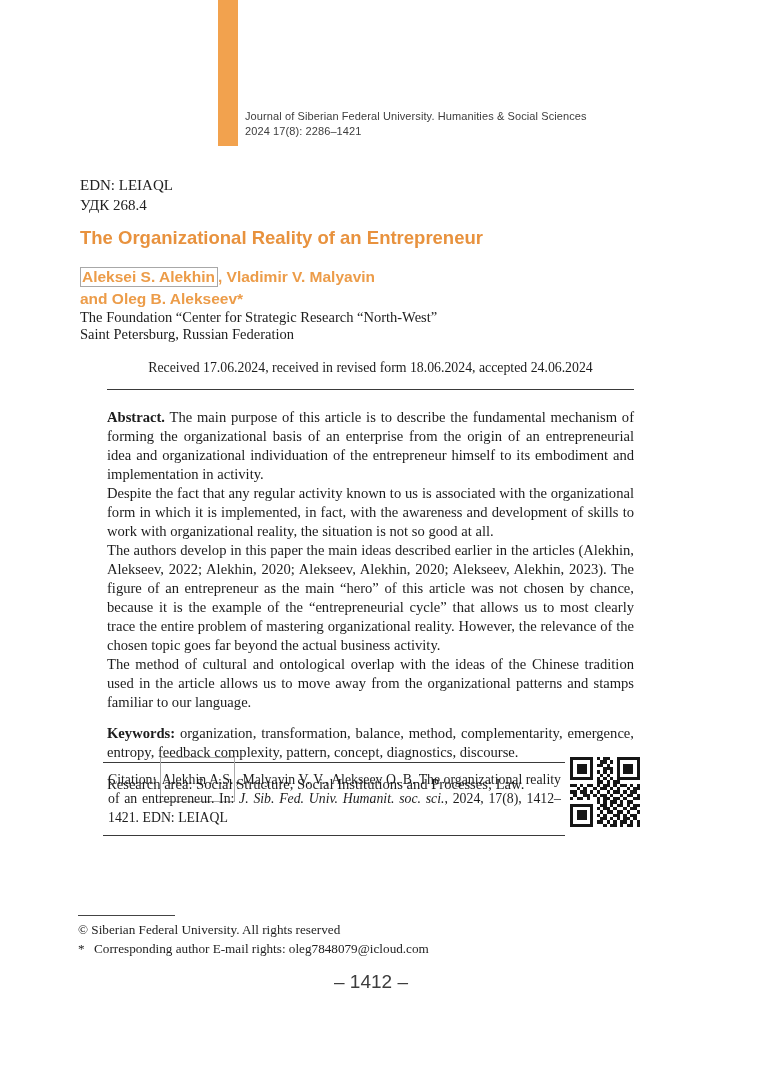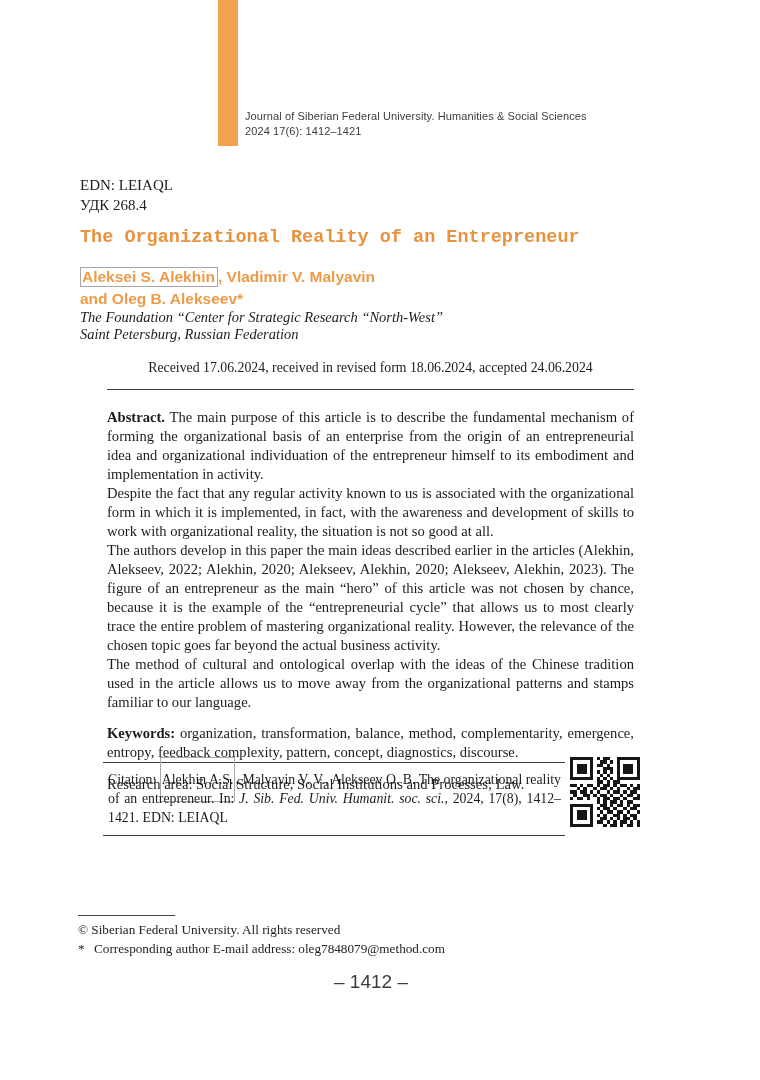--- a/index.html
+++ b/index.html
@@ -31,21 +31,21 @@
   .meta-block {
     position: absolute;
     left: 80px; top: 176px;
     font-size: 15px;
     line-height: 19.5px;
     color: #222;
   }
   .article-title {
     position: absolute;
     left: 80px; top: 227px;
-    font-family: Liberation Mono, monospace;
+    font-family: Liberation Sans, sans-serif;
     font-weight: bold;
     font-size: 18.5px;
     color: #E8923E;
   }
   .authors {
     position: absolute;
     left: 80px; top: 266px;
     font-family: "Liberation Sans", sans-serif;
     font-weight: bold;
     font-size: 15.5px;
@@ -54,21 +54,20 @@
   }
   .annot-box {
     border: 1px solid #a8a8a8;
     padding: 0 2px 1px 1px;
     text-decoration: none;
     color: inherit;
   }
   .affiliation {
     position: absolute;
     left: 80px; top: 309px;
-    font-style: italic;
     font-size: 14.5px;
     line-height: 17px;
     color: #1c1c1c;
   }
   .received {
     position: absolute;
     left: 107px; top: 360px;
     width: 527px;
     text-align: center;
     font-size: 13.8px;
@@ -134,21 +133,21 @@
 </style>
 </head>
 <body>
 
 <div class="page">
 
   <div class="accent-bar" style="background: rgb(242, 162, 78);"></div>
 
   <div class="journal-header">
     <div>Journal of Siberian Federal University.  Humanities &amp; Social Sciences</div>
-    <div>2024 17(6): 1412–1421</div>
+    <div>2024 17(8): 2286–1421</div>
   </div>
 
   <div class="meta-block">
     <div>EDN: LEIAQL</div>
     <div>УДК 268.4</div>
   </div>
 
   <h1 class="article-title" style="color: rgb(232, 146, 62);">The Organizational Reality of an Entrepreneur</h1>
 
   <div class="authors">
@@ -176,18 +175,18 @@
 
   <div class="qr">
       <svg viewBox="0 0 21 21" shape-rendering="crispEdges">
         <path d="M0 0h1v1h-1zM1 0h1v1h-1zM2 0h1v1h-1zM3 0h1v1h-1zM4 0h1v1h-1zM5 0h1v1h-1zM6 0h1v1h-1zM8 0h1v1h-1zM10 0h1v1h-1zM11 0h1v1h-1zM14 0h1v1h-1zM15 0h1v1h-1zM16 0h1v1h-1zM17 0h1v1h-1zM18 0h1v1h-1zM19 0h1v1h-1zM20 0h1v1h-1zM0 1h1v1h-1zM6 1h1v1h-1zM9 1h1v1h-1zM10 1h1v1h-1zM12 1h1v1h-1zM14 1h1v1h-1zM20 1h1v1h-1zM0 2h1v1h-1zM2 2h1v1h-1zM3 2h1v1h-1zM4 2h1v1h-1zM6 2h1v1h-1zM8 2h1v1h-1zM9 2h1v1h-1zM11 2h1v1h-1zM14 2h1v1h-1zM16 2h1v1h-1zM17 2h1v1h-1zM18 2h1v1h-1zM20 2h1v1h-1zM0 3h1v1h-1zM2 3h1v1h-1zM3 3h1v1h-1zM4 3h1v1h-1zM6 3h1v1h-1zM10 3h1v1h-1zM11 3h1v1h-1zM12 3h1v1h-1zM14 3h1v1h-1zM16 3h1v1h-1zM17 3h1v1h-1zM18 3h1v1h-1zM20 3h1v1h-1zM0 4h1v1h-1zM2 4h1v1h-1zM3 4h1v1h-1zM4 4h1v1h-1zM6 4h1v1h-1zM8 4h1v1h-1zM10 4h1v1h-1zM12 4h1v1h-1zM14 4h1v1h-1zM16 4h1v1h-1zM17 4h1v1h-1zM18 4h1v1h-1zM20 4h1v1h-1zM0 5h1v1h-1zM6 5h1v1h-1zM9 5h1v1h-1zM11 5h1v1h-1zM14 5h1v1h-1zM20 5h1v1h-1zM0 6h1v1h-1zM1 6h1v1h-1zM2 6h1v1h-1zM3 6h1v1h-1zM4 6h1v1h-1zM5 6h1v1h-1zM6 6h1v1h-1zM8 6h1v1h-1zM10 6h1v1h-1zM12 6h1v1h-1zM14 6h1v1h-1zM15 6h1v1h-1zM16 6h1v1h-1zM17 6h1v1h-1zM18 6h1v1h-1zM19 6h1v1h-1zM20 6h1v1h-1zM8 7h1v1h-1zM9 7h1v1h-1zM11 7h1v1h-1zM13 7h1v1h-1zM14 7h1v1h-1zM0 8h1v1h-1zM1 8h1v1h-1zM3 8h1v1h-1zM5 8h1v1h-1zM6 8h1v1h-1zM8 8h1v1h-1zM10 8h1v1h-1zM11 8h1v1h-1zM13 8h1v1h-1zM15 8h1v1h-1zM16 8h1v1h-1zM18 8h1v1h-1zM20 8h1v1h-1zM2 9h1v1h-1zM4 9h1v1h-1zM7 9h1v1h-1zM9 9h1v1h-1zM10 9h1v1h-1zM12 9h1v1h-1zM14 9h1v1h-1zM17 9h1v1h-1zM19 9h1v1h-1zM20 9h1v1h-1zM0 10h1v1h-1zM1 10h1v1h-1zM3 10h1v1h-1zM4 10h1v1h-1zM6 10h1v1h-1zM8 10h1v1h-1zM11 10h1v1h-1zM13 10h1v1h-1zM14 10h1v1h-1zM16 10h1v1h-1zM18 10h1v1h-1zM19 10h1v1h-1zM1 11h1v1h-1zM4 11h1v1h-1zM5 11h1v1h-1zM7 11h1v1h-1zM9 11h1v1h-1zM10 11h1v1h-1zM12 11h1v1h-1zM15 11h1v1h-1zM17 11h1v1h-1zM18 11h1v1h-1zM20 11h1v1h-1zM0 12h1v1h-1zM2 12h1v1h-1zM3 12h1v1h-1zM5 12h1v1h-1zM8 12h1v1h-1zM10 12h1v1h-1zM11 12h1v1h-1zM13 12h1v1h-1zM14 12h1v1h-1zM16 12h1v1h-1zM19 12h1v1h-1zM20 12h1v1h-1zM8 13h1v1h-1zM10 13h1v1h-1zM12 13h1v1h-1zM13 13h1v1h-1zM15 13h1v1h-1zM17 13h1v1h-1zM18 13h1v1h-1zM0 14h1v1h-1zM1 14h1v1h-1zM2 14h1v1h-1zM3 14h1v1h-1zM4 14h1v1h-1zM5 14h1v1h-1zM6 14h1v1h-1zM9 14h1v1h-1zM10 14h1v1h-1zM12 14h1v1h-1zM14 14h1v1h-1zM15 14h1v1h-1zM17 14h1v1h-1zM19 14h1v1h-1zM20 14h1v1h-1zM0 15h1v1h-1zM6 15h1v1h-1zM8 15h1v1h-1zM10 15h1v1h-1zM11 15h1v1h-1zM13 15h1v1h-1zM16 15h1v1h-1zM18 15h1v1h-1zM19 15h1v1h-1zM0 16h1v1h-1zM2 16h1v1h-1zM3 16h1v1h-1zM4 16h1v1h-1zM6 16h1v1h-1zM9 16h1v1h-1zM11 16h1v1h-1zM12 16h1v1h-1zM14 16h1v1h-1zM15 16h1v1h-1zM17 16h1v1h-1zM20 16h1v1h-1zM0 17h1v1h-1zM2 17h1v1h-1zM3 17h1v1h-1zM4 17h1v1h-1zM6 17h1v1h-1zM8 17h1v1h-1zM10 17h1v1h-1zM13 17h1v1h-1zM14 17h1v1h-1zM16 17h1v1h-1zM18 17h1v1h-1zM19 17h1v1h-1zM0 18h1v1h-1zM2 18h1v1h-1zM3 18h1v1h-1zM4 18h1v1h-1zM6 18h1v1h-1zM9 18h1v1h-1zM10 18h1v1h-1zM12 18h1v1h-1zM14 18h1v1h-1zM16 18h1v1h-1zM17 18h1v1h-1zM19 18h1v1h-1zM0 19h1v1h-1zM6 19h1v1h-1zM8 19h1v1h-1zM9 19h1v1h-1zM11 19h1v1h-1zM13 19h1v1h-1zM15 19h1v1h-1zM16 19h1v1h-1zM18 19h1v1h-1zM20 19h1v1h-1zM0 20h1v1h-1zM1 20h1v1h-1zM2 20h1v1h-1zM3 20h1v1h-1zM4 20h1v1h-1zM5 20h1v1h-1zM6 20h1v1h-1zM10 20h1v1h-1zM12 20h1v1h-1zM13 20h1v1h-1zM15 20h1v1h-1zM17 20h1v1h-1zM18 20h1v1h-1zM20 20h1v1h-1z" fill="#161616"></path>
       </svg>
     </div>
 
   <div class="footnotes">
     <div class="footnote-rule"></div>
     <div>© Siberian Federal University. All rights reserved</div>
-    <div class="fn-line2"><span class="fn-star">*</span><span>Corresponding author E-mail address: oleg7848079@method.com</span></div>
+    <div class="fn-line2"><span class="fn-star">*</span><span>Corresponding author E-mail rights: oleg7848079@icloud.com</span></div>
   </div>
 
   <div class="page-number">– 1412 –</div>
 
 </div>
 
 </body></html>

